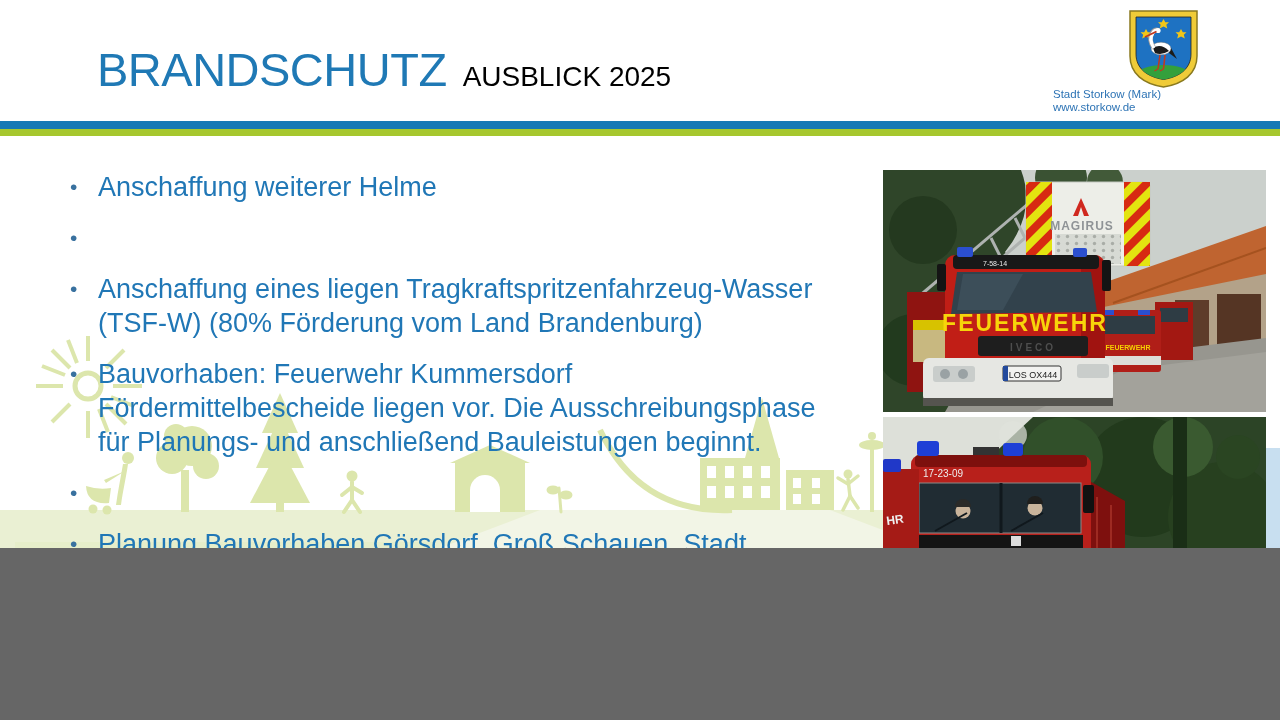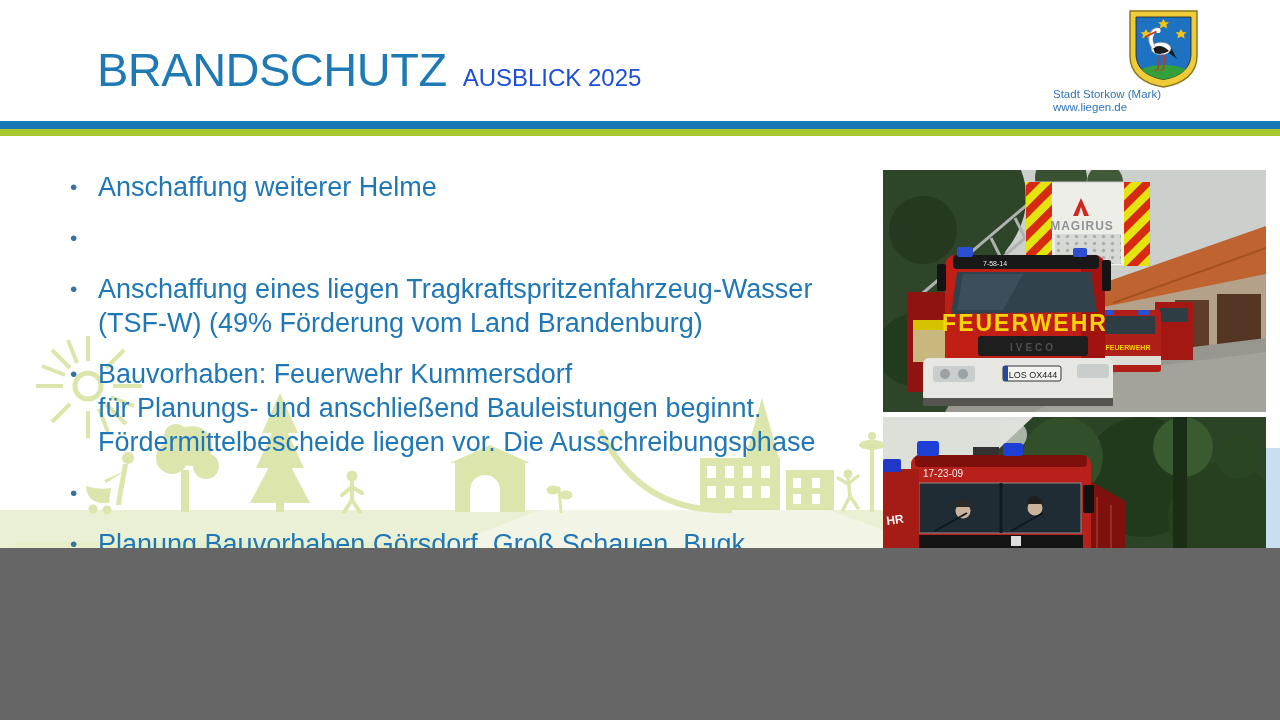--- a/index.html
+++ b/index.html
@@ -4,21 +4,21 @@
 <style>
   html,body{margin:0;padding:0;background:#666;}
   .slide{
     position:relative;width:1280px;height:548px;background:#fff;overflow:hidden;
     font-family:"Liberation Sans",sans-serif;
     padding-left:36px;
   }
   
   .title-row{position:absolute;left:97px;top:42px;display:flex;align-items:baseline;gap:16px;z-index:3;}
   .title-row h1{margin:0;font-size:47px;font-weight:normal;letter-spacing:-0.5px;color:#1F79B5;}
-  .subtitle{font-size:24px;color:#1d4ed8;font-weight:normal;letter-spacing:0;}
+  .subtitle{font-size:28px;color:#000000;font-weight:normal;letter-spacing:0;}
   .logo-wrap{position:absolute;left:1127px;top:8px;z-index:3;}
   .logo-text{position:absolute;left:1053px;top:88px;width:220px;
     font-size:11.5px;line-height:13px;color:#2E74B5;z-index:3;}
   
   .stripe{position:absolute;left:0;width:1280px;z-index:2;}
   .stripe-blue{top:121px;height:7.5px;background:#1779B5;}
   .stripe-green{top:128.5px;height:7.5px;background:#A6C72E;}
   
   .bullets{position:absolute;left:70px;top:170px;width:805px;z-index:1;}
   .bullet{display:flex;margin-bottom:17px;}
@@ -179,58 +179,58 @@
         <path d="M26,40 Q34,35 42,43 Q35,47.5 28,45 Z" fill="#1b1b1b"></path>
         <path d="M27,40 Q21,32 25,25 Q28,20.5 32,22.5" fill="none" stroke="#999" stroke-width="4.6"></path>
         <path d="M27,40 Q21.5,32 25.5,25.5 Q28,21 31.5,22.8" fill="none" stroke="#ffffff" stroke-width="3.4"></path>
         <circle cx="31" cy="22.5" r="2.6" fill="#ffffff"></circle>
         <line x1="29.5" y1="23.5" x2="18" y2="29" stroke="#C2391E" stroke-width="1.8"></line>
       </g>
     </svg>
   </div>
   <div class="logo-text">
     <div>Stadt Storkow (Mark)</div>
-    <div>www.liegen.de</div>
+    <div>www.storkow.de</div>
   </div>
 
   <div class="stripe stripe-blue"></div>
   <div class="stripe stripe-green"></div>
 
   <div class="bullets">
     <div class="bullet">
       <span class="dot">•</span>
       <div class="btext">
           <span>Anschaffung weiterer Helme</span>
         </div>
     </div>
     <div class="bullet">
       <span class="dot">•</span>
     </div>
     <div class="bullet">
       <span class="dot">•</span>
       <div class="btext">
         <span>Anschaffung eines liegen Tragkraftspritzenfahrzeug-Wasser</span>
-        <span>(TSF-W) (49% Förderung vom Land Brandenburg)</span>
+        <span>(TSF-W) (80% Förderung vom Land Brandenburg)</span>
       </div>
     </div>
     <div class="bullet">
       <span class="dot">•</span>
       <div class="btext">
         <span>Bauvorhaben: Feuerwehr Kummersdorf</span>
+        <span>Fördermittelbescheide liegen vor. Die Ausschreibungsphase</span>
         <span>für Planungs- und anschließend Bauleistungen beginnt.</span>
-        <span>Fördermittelbescheide liegen vor. Die Ausschreibungsphase</span>
       </div>
     </div>
     <div class="bullet">
       <span class="dot">•</span>
     </div>
     <div class="bullet">
       <span class="dot">•</span>
       <div class="btext">
-          <span>Planung Bauvorhaben Görsdorf, Groß Schauen, Bugk</span>
+          <span>Planung Bauvorhaben Görsdorf, Groß Schauen, Stadt</span>
         </div>
     </div>
   </div>
 
   <svg class="photo photo-top" width="383" height="242" viewBox="0 0 383 242">
     <defs>
       <pattern id="chev" width="16" height="16" patternUnits="userSpaceOnUse" patternTransform="rotate(45)">
         <rect width="16" height="16" fill="#E3E410"></rect>
         <rect width="8" height="16" fill="#D72A12"></rect>
       </pattern>

